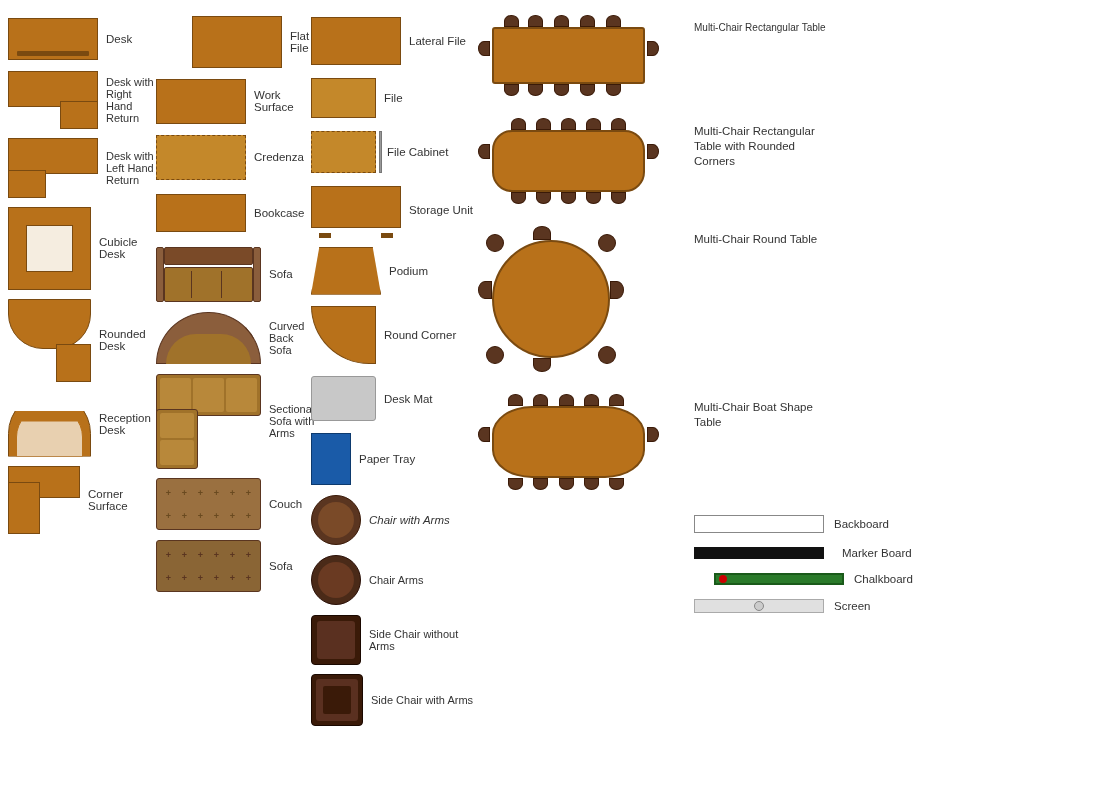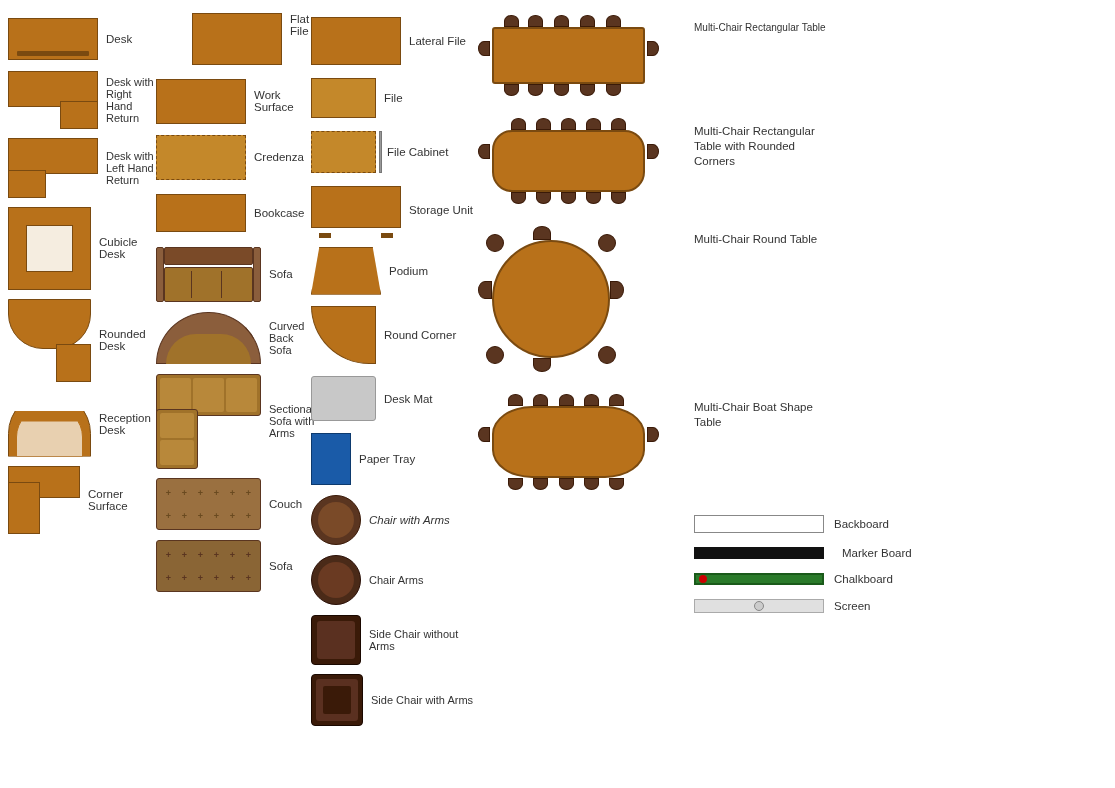--- a/index.html
+++ b/index.html
@@ -116,21 +116,21 @@
         <div style="position:absolute;top:0;left:0;width:72px;height:32px;background:#b8711a;border:1.5px solid #7a4a10;"></div>
         <div style="position:absolute;bottom:0;left:0;width:32px;height:52px;background:#b8711a;border:1.5px solid #7a4a10;"></div>
       </div>
       <span>Corner Surface</span>
     </div>
 
   </div>
 
   <div style="width:155px;display:flex;flex-direction:column;gap:4px;padding-top:5px;">
 
-    <div style="display:flex;gap:8px;min-height:58px;padding-left:36px;">
+    <div style="display:flex;align-items:center;gap:8px;min-height:58px;padding-left:36px;">
       <div style="width:90px;height:52px;background:#b8711a;border:1.5px solid #7a4a10;flex-shrink:0;"></div>
       <span>Flat File</span>
     </div>
 
     <div style="display:flex;align-items:center;gap:8px;min-height:52px;">
       <div style="width:90px;height:45px;background:#b8711a;border:1.5px solid #7a4a10;flex-shrink:0;"></div>
       <span>Work Surface</span>
     </div>
 
     <div style="display:flex;align-items:center;gap:8px;min-height:52px;">
@@ -416,21 +416,21 @@
         <div style="display:flex;align-items:center;gap:10px;">
           <div style="width:130px;height:18px;background:#fff;border:1.5px solid #888;flex-shrink:0;"></div>
           <span>Backboard</span>
         </div>
 
         <div style="display:flex;align-items:center;gap:18px;">
           <div style="width:130px;height:12px;background:#111;flex-shrink:0;"></div>
           <span>Marker Board</span>
         </div>
 
-        <div style="display:flex;align-items:center;gap:10px;">
+        <div style="display:flex;align-items:center;gap:10px;margin-left:20px;">
           <div style="width:130px;height:12px;background:#2a7a2a;border:2px solid #1a5a1a;flex-shrink:0;position:relative;">
             <div style="position:absolute;left:3px;top:50%;transform:translateY(-50%);width:8px;height:8px;background:#cc0000;border-radius:50%;"></div>
           </div>
           <span>Chalkboard</span>
         </div>
 
         <div style="display:flex;align-items:center;gap:10px;">
           <div style="width:130px;height:14px;background:#e0e0e0;border:1.5px solid #aaa;flex-shrink:0;position:relative;">
             <div style="position:absolute;top:50%;left:50%;transform:translate(-50%,-50%);width:10px;height:10px;border-radius:50%;background:#ccc;border:1px solid #888;"></div>
           </div>

